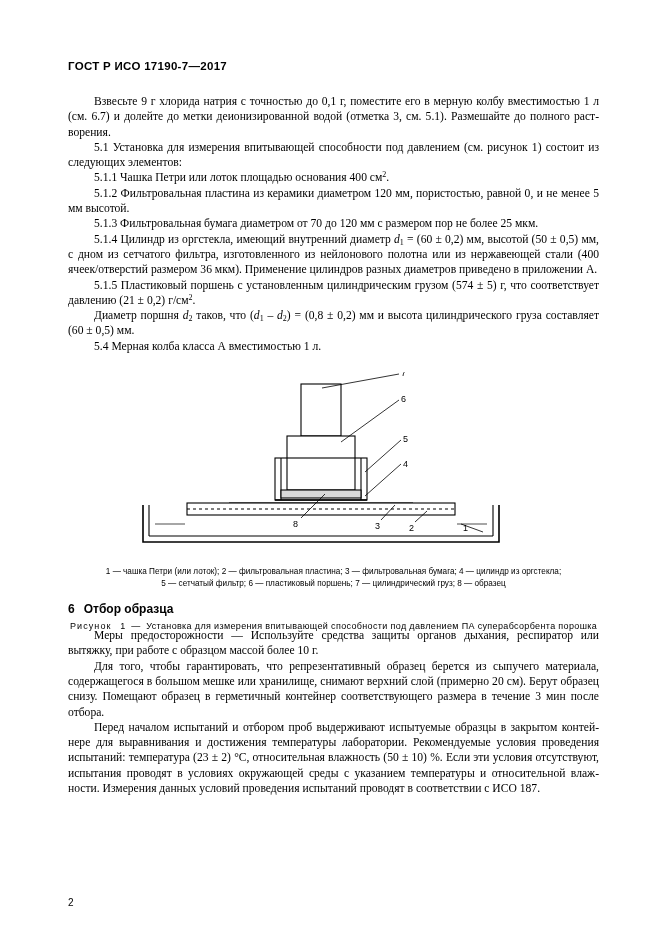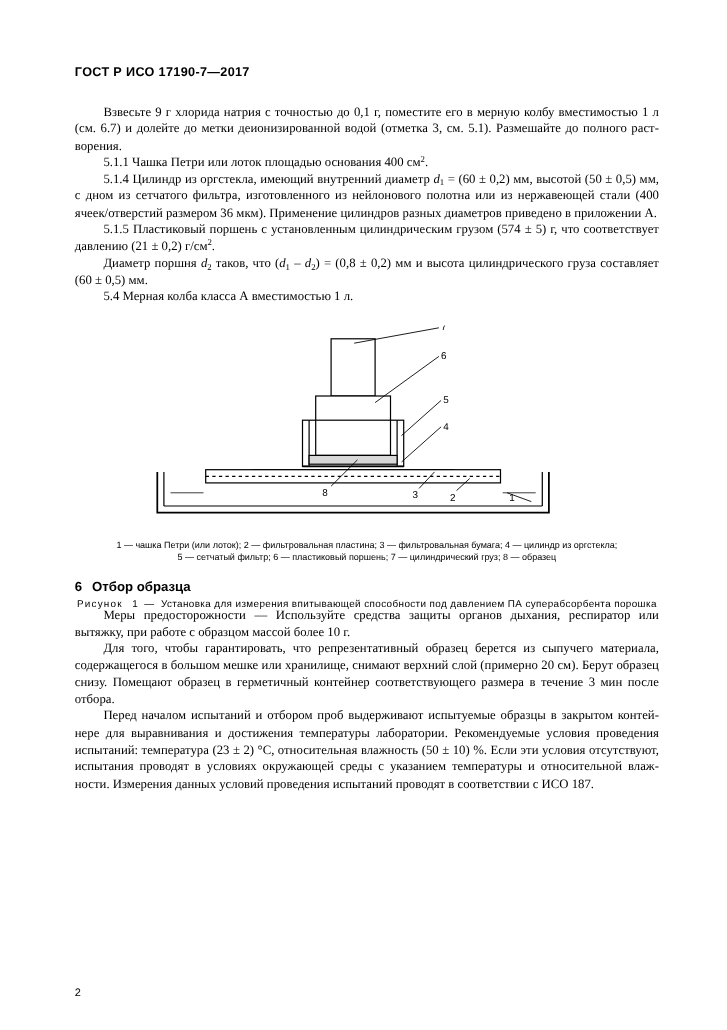--- a/index.html
+++ b/index.html
@@ -85,21 +85,24 @@
 </head>
 <body>
 
 <div class="page">
 
   <div class="doc-header">ГОСТ Р ИСО 17190-7—2017</div>
 
   <p class="ind">Взвесьте 9 г хлорида натрия с точностью до 0,1 г,  поместите его в мерную колбу вместимостью 1 л (см. 6.7) и долейте до метки деионизированной водой (отметка 3, см. 5.1). Размешайте до полного раст­ворения.</p>
 
 
+  <p class="ind">5.1   Установка для измерения впитывающей способности под давлением (см. рисунок 1) состоит из следующих элементов:</p>
   <p class="ind"><span>5.1.1   Чашка Петри или лоток площадью основания 400 см</span><sup>2</sup><span>.</span></p>
+  <p class="ind">5.1.2   Фильтровальная пластина  из керамики диаметром  120 мм,  пористостью,  равной 0,  и  не менее 5 мм высотой.</p>
+  <p class="ind">5.1.3   Фильтровальная бумага диаметром от 70 до 120 мм с размером пор не более 25 мкм.</p>
   <p class="ind"><span>5.1.4   Цилиндр  из  оргстекла,  имеющий  внутренний  диаметр  </span><i class="v">d</i><sub>1</sub><span>   =   (60 ± 0,2)  мм,  высотой (50 ± 0,5) мм, с дном из сетчатого фильтра, изготовленного из нейлонового полотна или из нержавеющей стали (400 ячеек/отверстий размером 36 мкм). Применение цилиндров разных диаметров приведено в приложении А.</span></p>
   <p class="ind"><span>5.1.5   Пластиковый поршень с установленным цилиндрическим грузом (574 ± 5) г, что соответству­ет давлению (21 ± 0,2) г/см</span><sup>2</sup><span>.</span></p>
   <p class="ind"><span>Диаметр поршня </span><i class="v">d</i><sub>2</sub><span> таков, что (</span><i class="v">d</i><sub>1</sub><span> – </span><i class="v">d</i><sub>2</sub><span>) = (0,8 ± 0,2) мм и высота цилиндрического груза составляет (60 ± 0,5) мм.</span></p>
   <p class="ind">5.4   Мерная колба класса А вместимостью 1 л.</p>
 
   <div class="figure-wrap">
     <svg class="figure-svg" width="510" height="186" viewBox="0 0 510 186">
       <g stroke="#000" fill="none" stroke-width="1.1">
 
         <rect x="222" y="12" width="40" height="52" fill="#ffffff"></rect>

